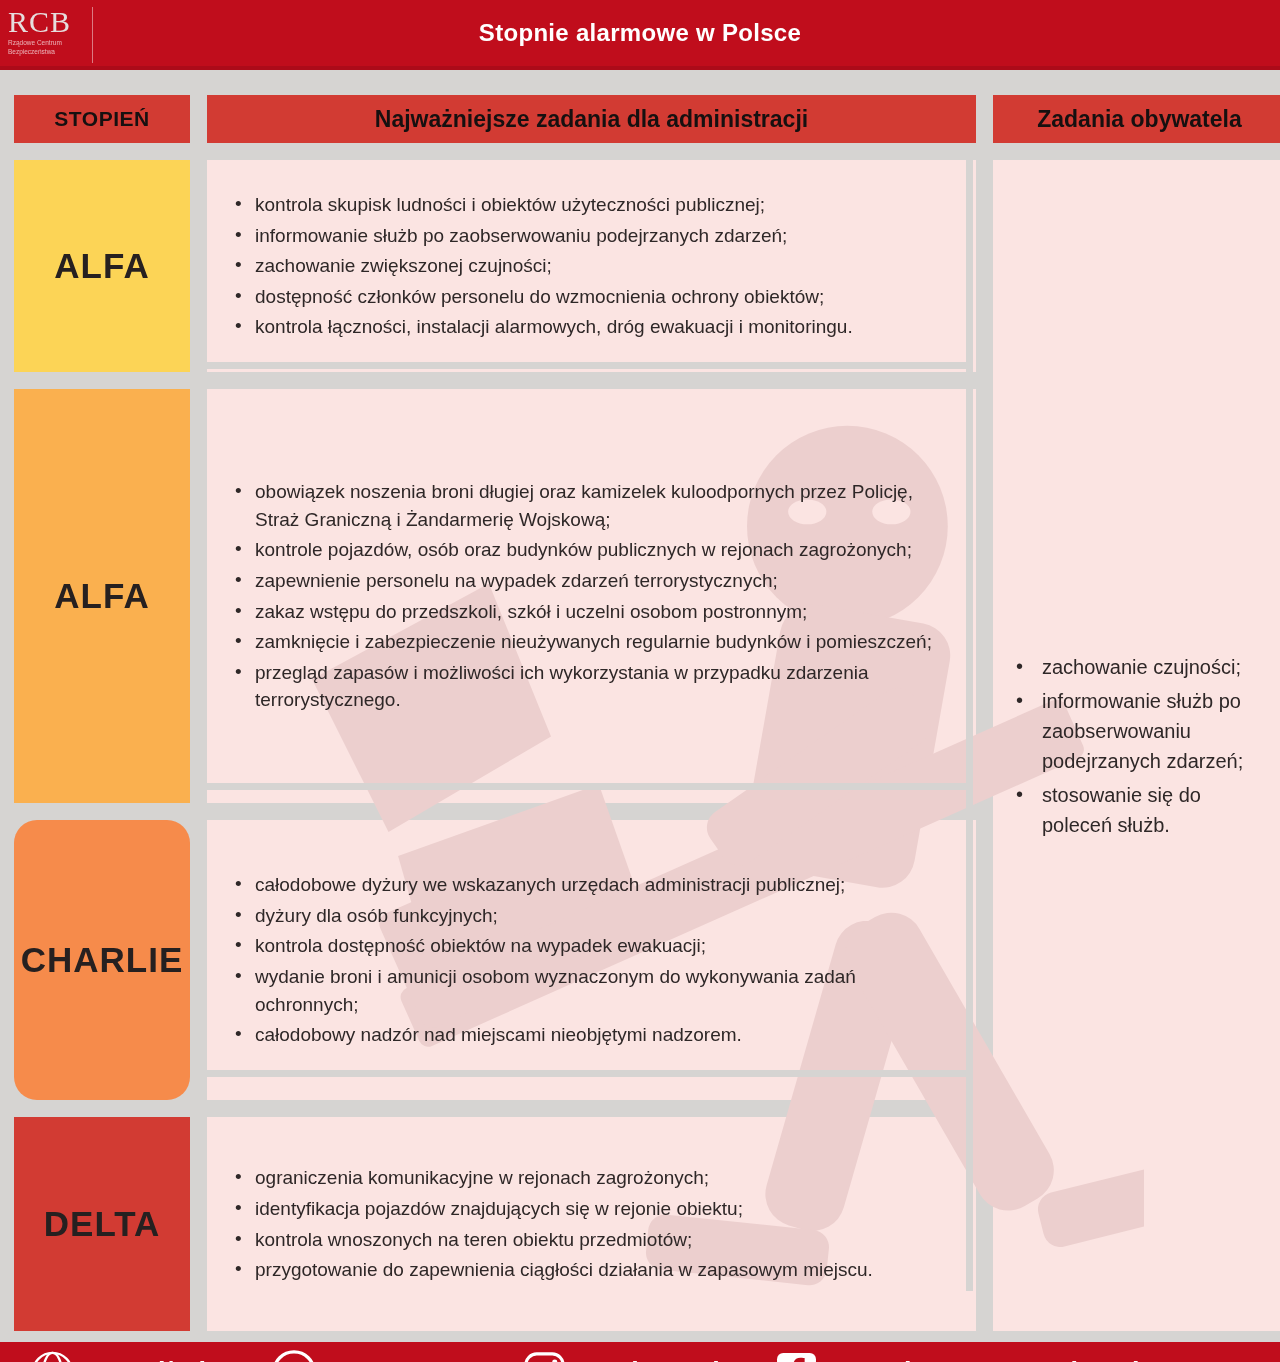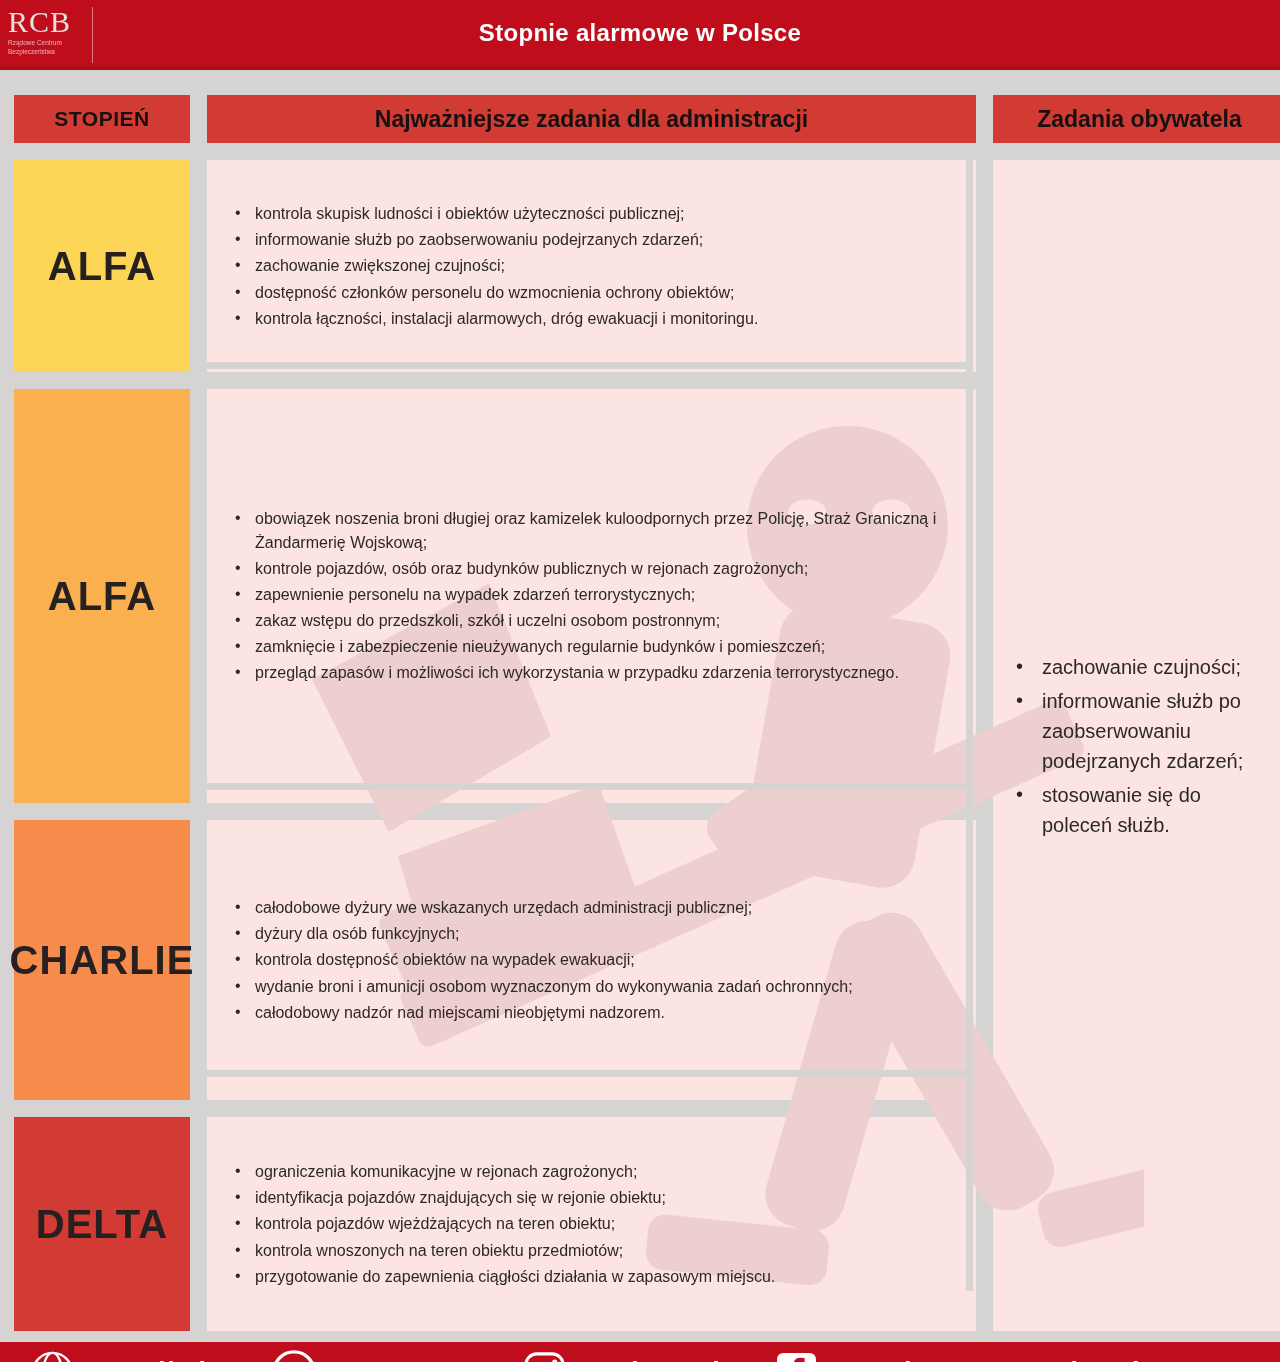--- a/index.html
+++ b/index.html
@@ -30,30 +30,30 @@
   .table-wrap{position:relative;margin:25px 14px 11px 14px;flex:0 0 auto;
       display:grid;grid-template-columns:176px 769px 293px;
       grid-template-rows:48px 212px 414px 280px 214px;gap:17px;}
   .cell{position:relative;}
   .head{background:var(--table-header-red);display:flex;align-items:center;justify-content:center;
         font-weight:700;color:#161010;}
   .head-level{grid-column:1;grid-row:1;font-size:21px;letter-spacing:0.5px;}
   .head-admin{grid-column:2;grid-row:1;font-size:23px;}
   .head-citizen{grid-column:3;grid-row:1;font-size:23px;}
   .level{grid-column:1;display:flex;align-items:center;justify-content:center;
-         font-size:40px;font-weight:700;letter-spacing:1px;color:#262020;}
+         font-size:35px;font-weight:700;letter-spacing:1px;color:#262020;}
   .tasks{grid-column:2;background:var(--cell-pink);display:flex;align-items:center;
          padding:4px 14px 4px 22px;}
   .r1{grid-row:2;} .r2{grid-row:3;} .r3{grid-row:4;} .r4{grid-row:5;}
   .citizen{grid-column:3;grid-row:2 / span 4;background:var(--cell-pink);
            display:flex;align-items:center;padding:0 14px 0 17px;}
 
   .tasks ul,.citizen ul{list-style:none;margin:0;padding:0;position:relative;z-index:3;
         color:var(--text-dark);}
-  .tasks ul{font-size:16px;line-height:1.45;}
+  .tasks ul{font-size:19px;line-height:1.45;}
   .tasks li{position:relative;padding-left:26px;margin:3px 0;}
   .tasks li::before{content:"•";position:absolute;left:6px;top:-1px;}
   .citizen ul{font-size:20px;line-height:1.5;}
   .citizen li{position:relative;padding-left:32px;margin:4px 0;}
   .citizen li::before{content:"•";position:absolute;left:6px;top:-1px;}
 
   
   .watermark{position:absolute;left:250px;top:240px;width:880px;height:956px;
              z-index:1;pointer-events:none;}
   
@@ -104,37 +104,36 @@
       <ul>
           <li>obowiązek noszenia broni długiej oraz kamizelek kuloodpornych przez Policję, Straż Graniczną i Żandarmerię Wojskową;</li>
           <li>kontrole pojazdów, osób oraz budynków publicznych w rejonach zagrożonych;</li>
           <li>zapewnienie personelu na wypadek zdarzeń terrorystycznych;</li>
           <li>zakaz wstępu do przedszkoli, szkół i uczelni osobom postronnym;</li>
           <li>zamknięcie i zabezpieczenie nieużywanych regularnie budynków i pomieszczeń;</li>
           <li>przegląd zapasów i możliwości ich wykorzystania w przypadku zdarzenia terrorystycznego.</li>
         </ul>
     </div>
 
-    <div class="cell level r3" style="background: rgb(246, 139, 75);">CHARLIE</div>
+    <div class="cell level r3" style="background: rgb(246, 139, 75); border-radius: 23px;">CHARLIE</div>
     <div class="cell tasks r3">
       <ul>
           <li>całodobowe dyżury we wskazanych urzędach administracji publicznej;</li>
           <li>dyżury dla osób funkcyjnych;</li>
           <li>kontrola dostępność obiektów na wypadek ewakuacji;</li>
           <li>wydanie broni i amunicji osobom wyznaczonym do wykonywania zadań ochronnych;</li>
           <li>całodobowy nadzór nad miejscami nieobjętymi nadzorem.</li>
         </ul>
     </div>
 
     <div class="cell level r4" style="background: rgb(210, 59, 51);">DELTA</div>
     <div class="cell tasks r4">
       <ul>
           <li>ograniczenia komunikacyjne w rejonach zagrożonych;</li>
           <li>identyfikacja pojazdów znajdujących się w rejonie obiektu;</li>
-          <li>kontrola pojazdów wjeżdżających na teren obiektu;</li>
           <li>kontrola wnoszonych na teren obiektu przedmiotów;</li>
           <li>przygotowanie do zapewnienia ciągłości działania w zapasowym miejscu.</li>
         </ul>
     </div>
 
     <div class="cell citizen">
       <ul>
           <li>zachowanie czujności;</li>
           <li>informowanie służb po zaobserwowaniu podejrzanych zdarzeń;</li>
           <li>stosowanie się do poleceń służb.</li>

